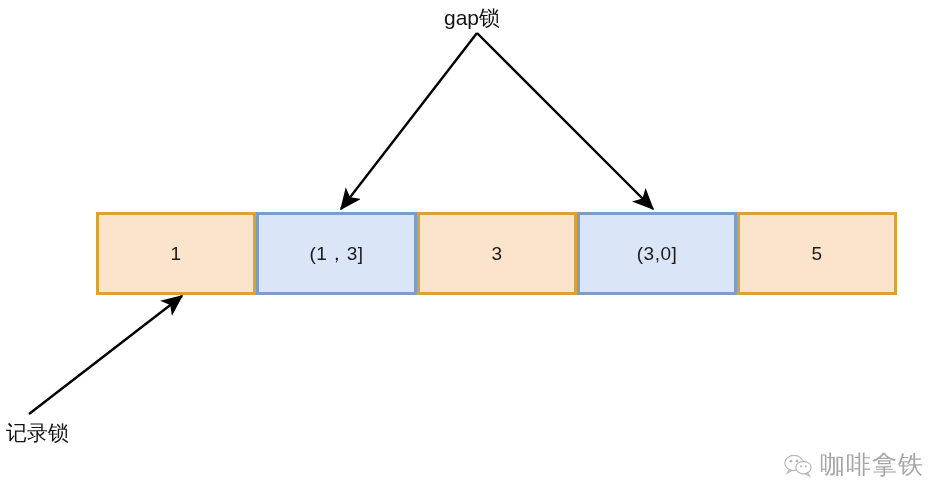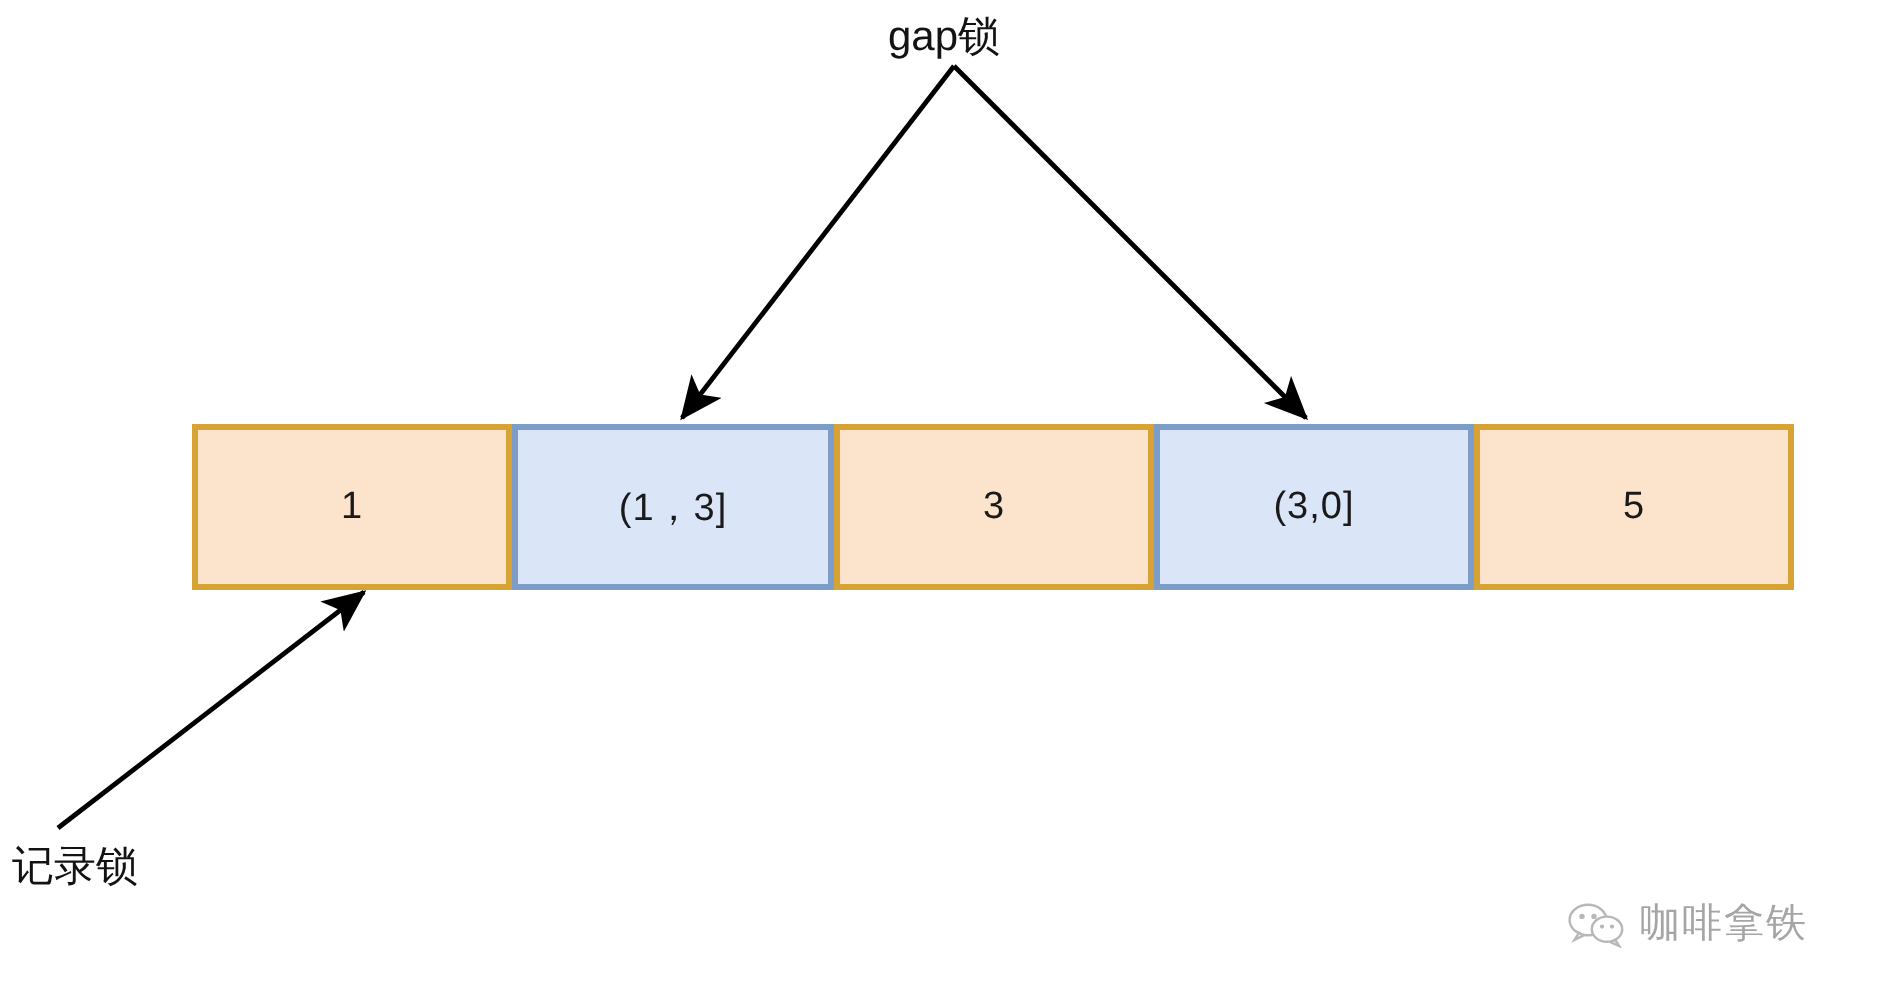--- a/index.html
+++ b/index.html
@@ -80,21 +80,21 @@
   #watermark {
     position: absolute;
     left: 783px;
     top: 448px;
     display: flex;
     align-items: center;
     gap: 7px;
     opacity: 0.62;
   }
   #watermark .wm-text {
-    font-size: 20px;
+    font-size: 25px;
     color: #6f6f6f;
     letter-spacing: 1px;
   }
   #watermark .wm-icon {
     width: 30px;
     height: 24px;
     display: block;
   }
 </style>
 </head>

